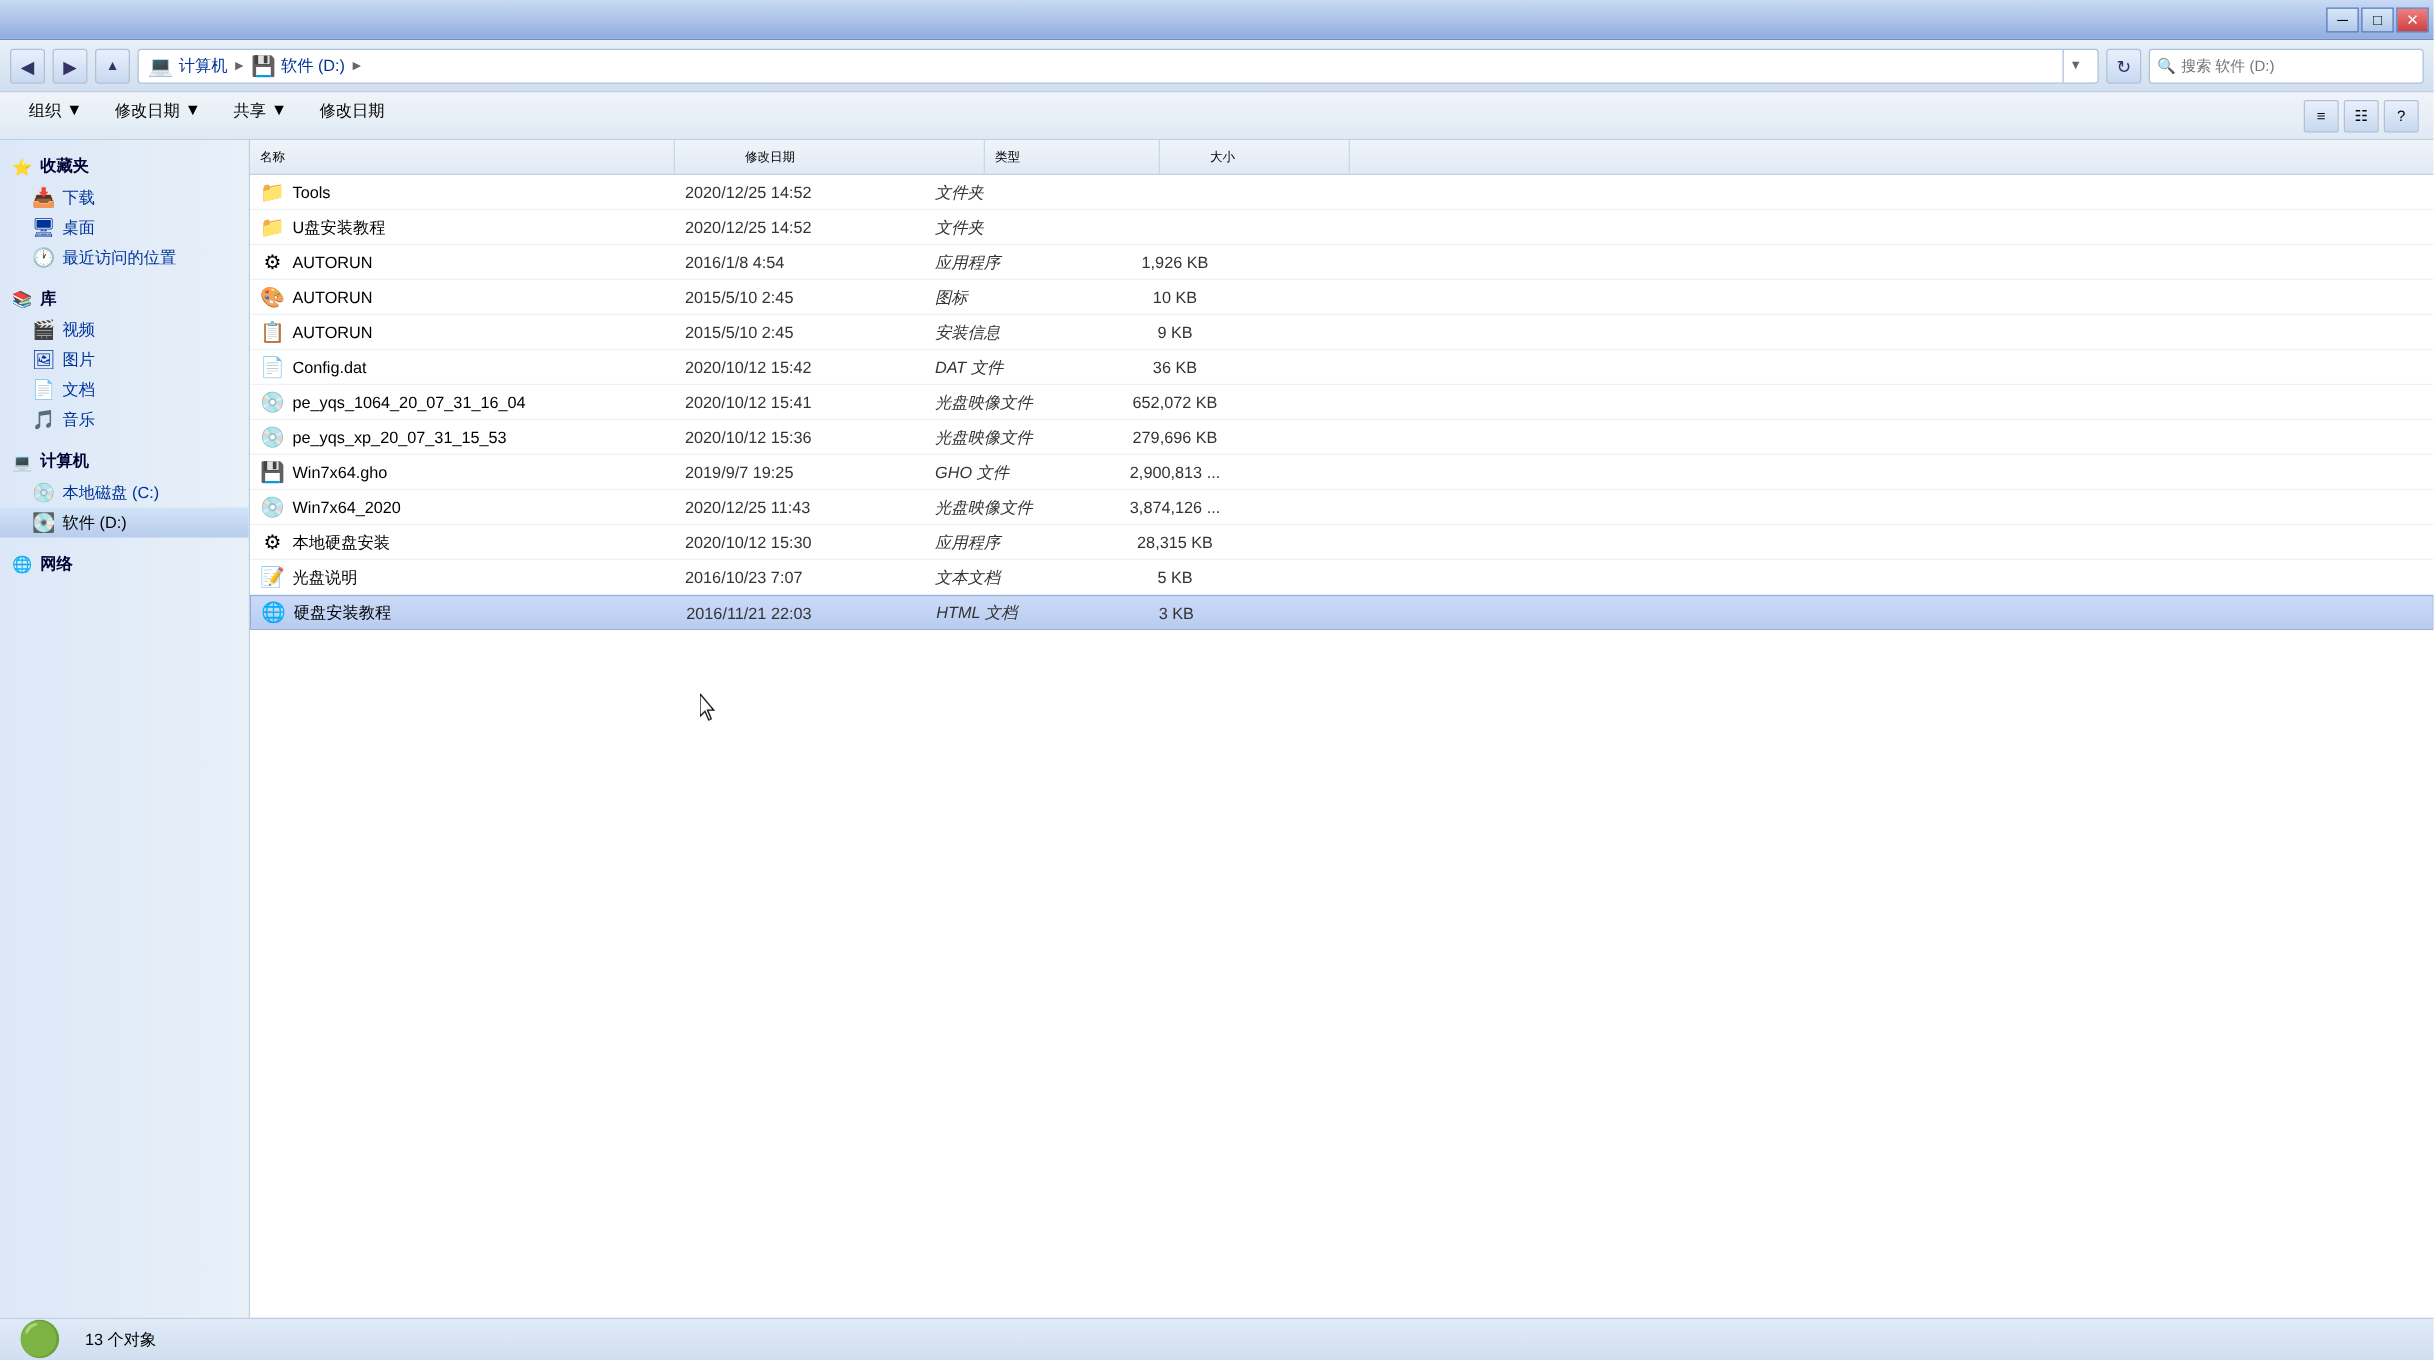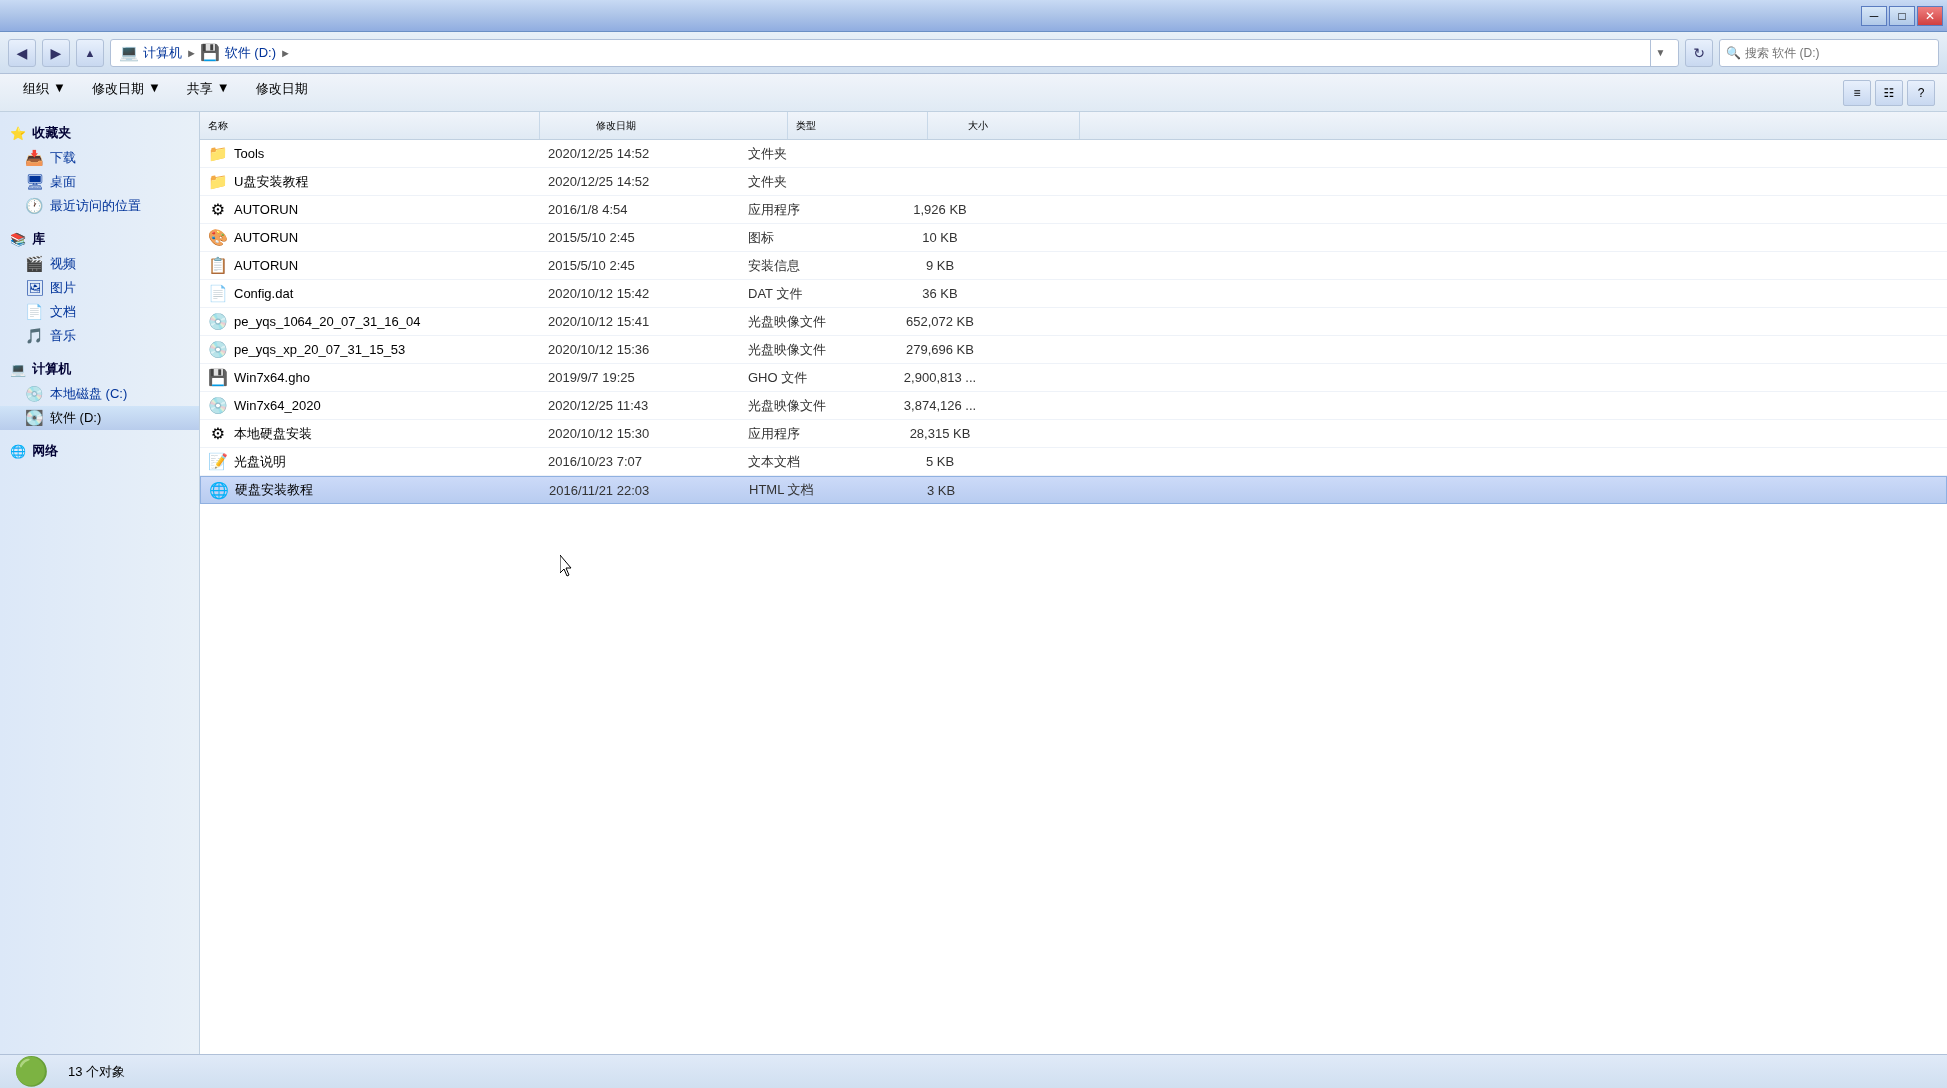--- a/index.html
+++ b/index.html
@@ -274,21 +274,21 @@
       overflow: hidden;
       text-overflow: ellipsis;
     }
     .file-cell.name {
       width: 340px;
       display: flex;
       align-items: center;
       gap: 6px;
     }
     .file-cell.date { width: 200px; color: #333; }
-    .file-cell.type { width: 140px; color: #333; }
+    .file-cell.type { width: 140px; color: #333; font-style: italic; }
     .file-cell.size { width: 120px; color: #333; text-align: center; }
 
     .file-icon {
       width: 20px;
       height: 20px;
       display: inline-flex;
       align-items: center;
       justify-content: center;
       font-size: 16px;
       flex-shrink: 0;

